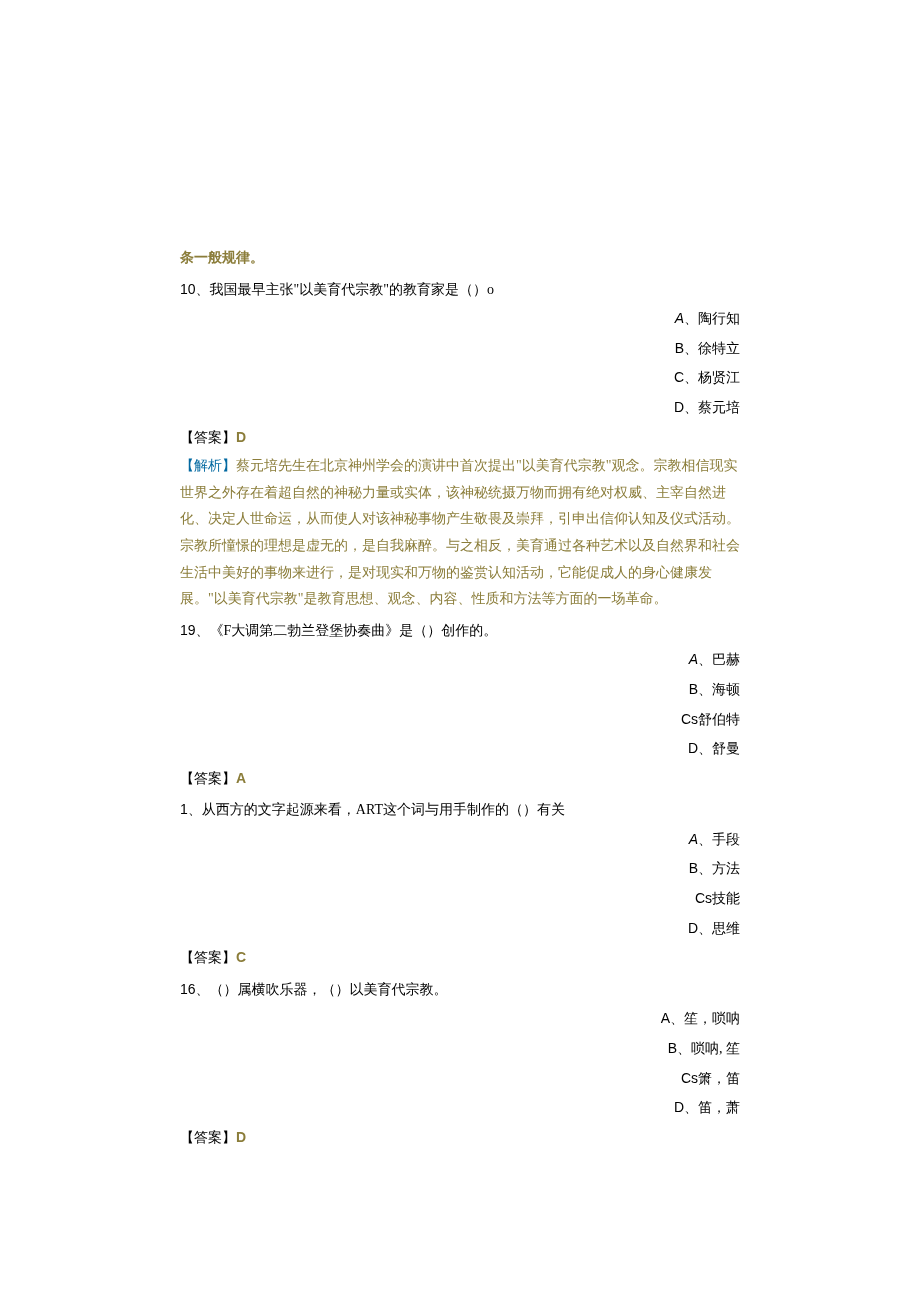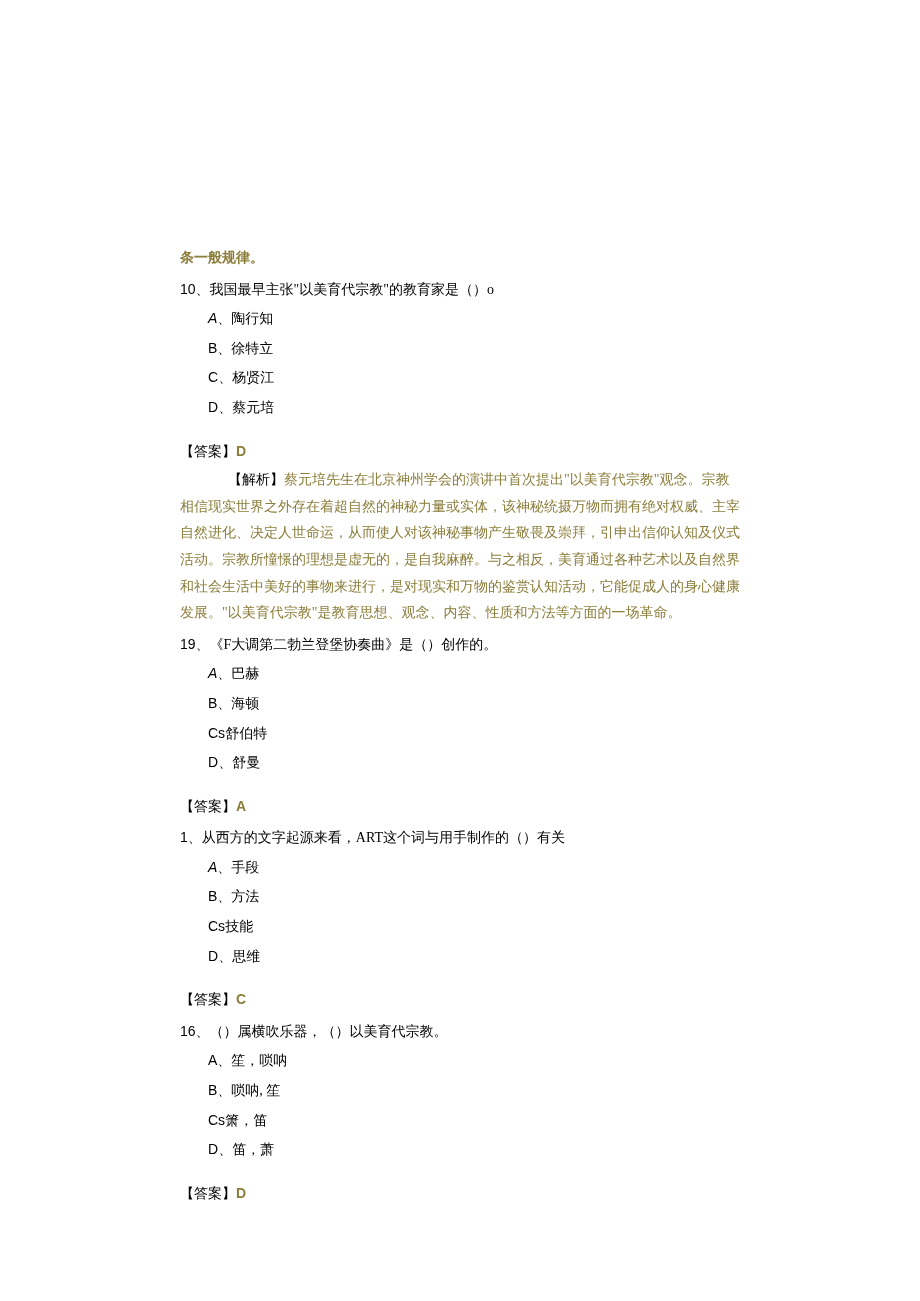--- a/index.html
+++ b/index.html
@@ -15,33 +15,33 @@
       font-size: 14px;
       line-height: 1.9;
       color: #000;
       padding: 245px 180px 100px 180px;
     }
     .olive {
       color: #8b7d3a;
       font-weight: bold;
     }
     .black {
-      color: #000000;
-      margin-left: 48px;
+      color: #0369a1;
     }
     .option-line {
       padding-left: 28px;
       margin: 2px 0;
+      text-align: right;
     }
     .option-letter {
       font-family: Arial, sans-serif;
       font-style: italic;
     }
     .answer-line {
-      margin-top: 16px;
+      margin-top: 2px;
       margin-bottom: 2px;
     }
     .explanation {
       color: #8b7d3a;
       margin-bottom: 4px;
     }
     .question-text {
       margin-top: 4px;
       margin-bottom: 2px;
     }

